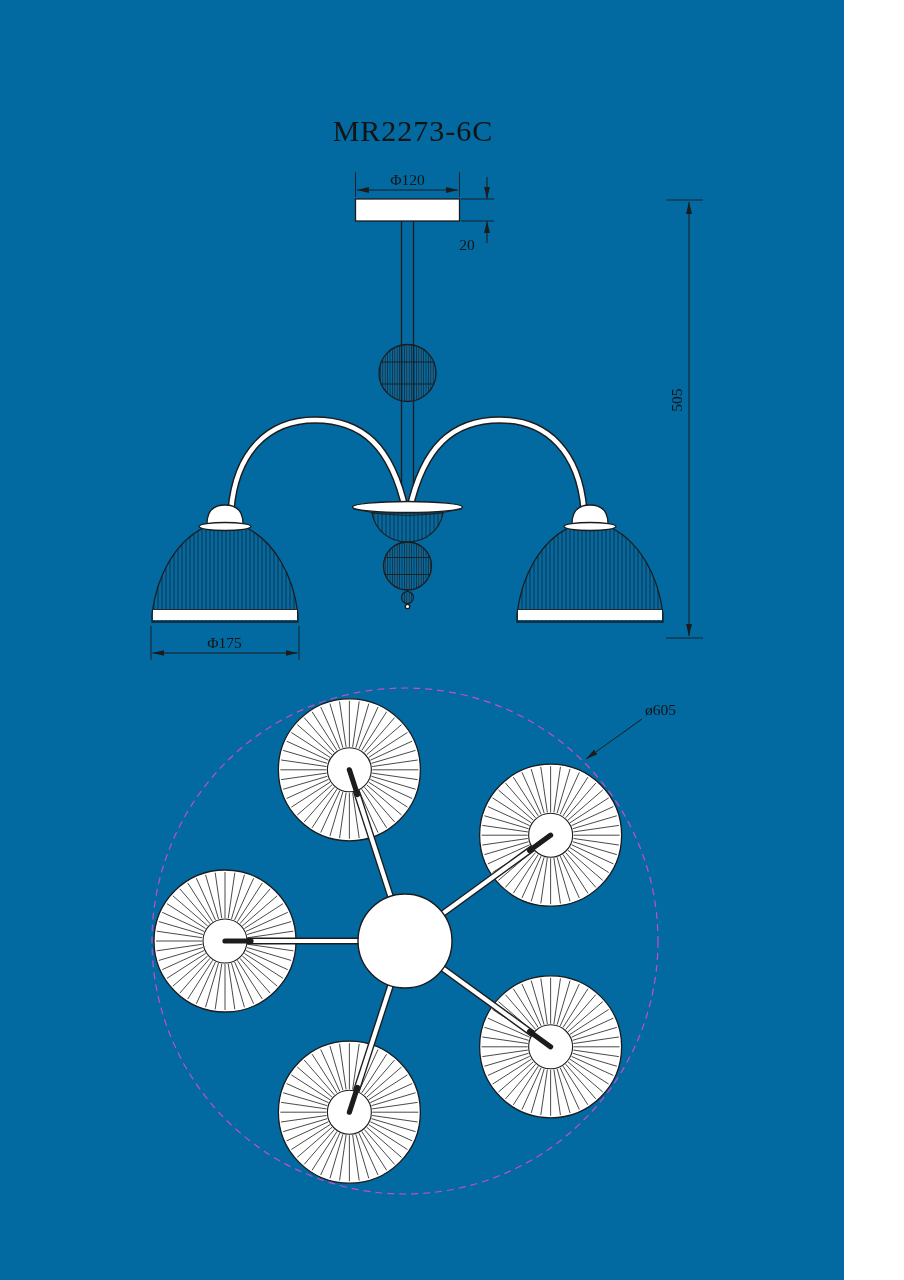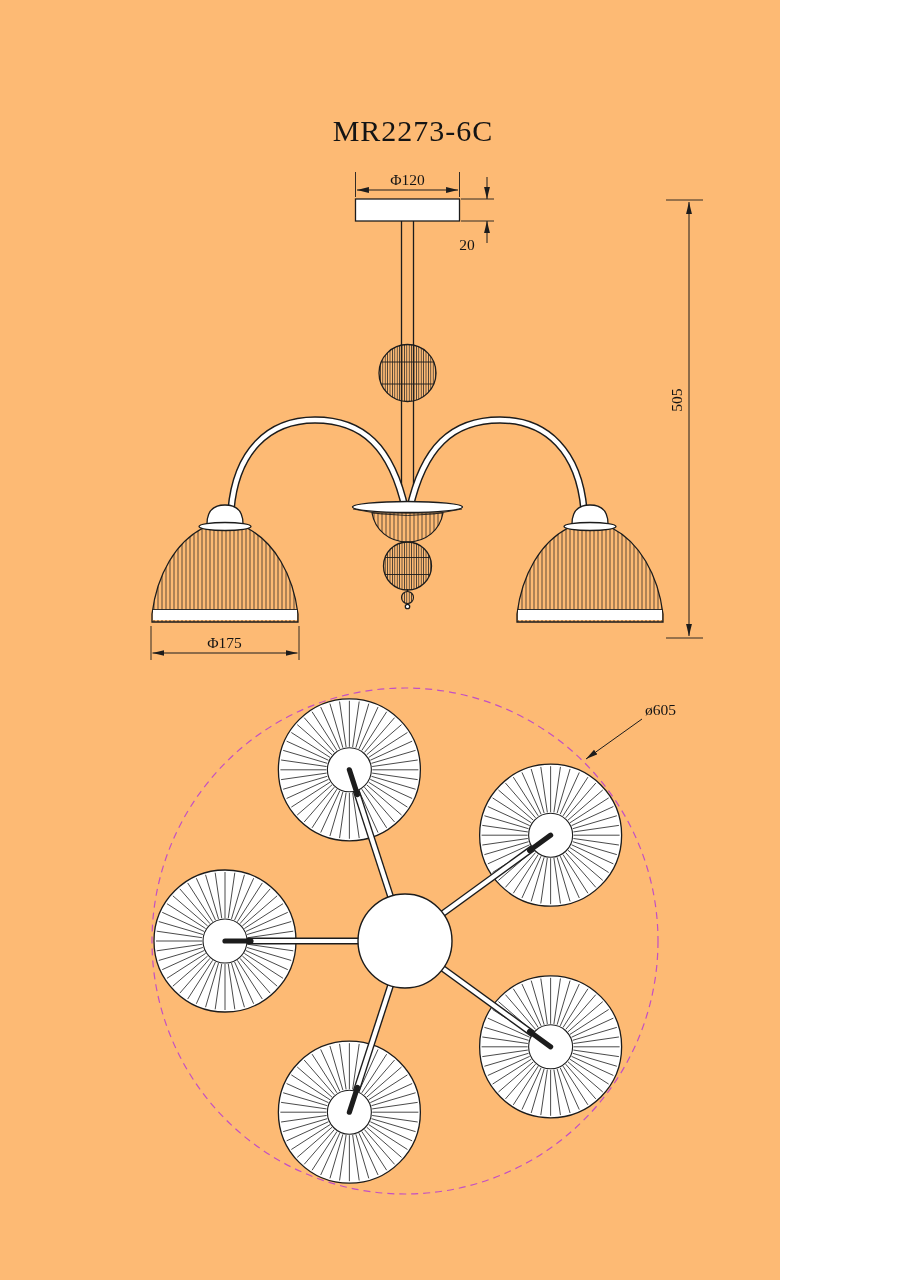--- a/index.html
+++ b/index.html
@@ -1,16 +1,16 @@
 <!DOCTYPE html>
 <html><head>
 <meta charset="utf-8">
 <style>
   html,body{margin:0;padding:0;background:#ffffff;}
-  .canvas{width:780px;height:1280px;position:relative;background:#fdba74;overflow:hidden;}
+  .canvas{width:844px;height:1280px;position:relative;background:#0369a1;overflow:hidden;}
   svg{display:block;}
   text{font-family:"Liberation Serif","DejaVu Serif",serif;fill:#141414;}
   .title{font-size:30px;letter-spacing:1px;}
   .dim{font-size:15.5px;}
   .ln{stroke:#1c1c1c;stroke-width:1.3;fill:none;}
   .thin{stroke:#1c1c1c;stroke-width:0.9;fill:none;}
   .dimln{stroke:#1c1c1c;stroke-width:1;fill:none;}
   .wfill{fill:#ffffff;}
 </style>
 </head>

